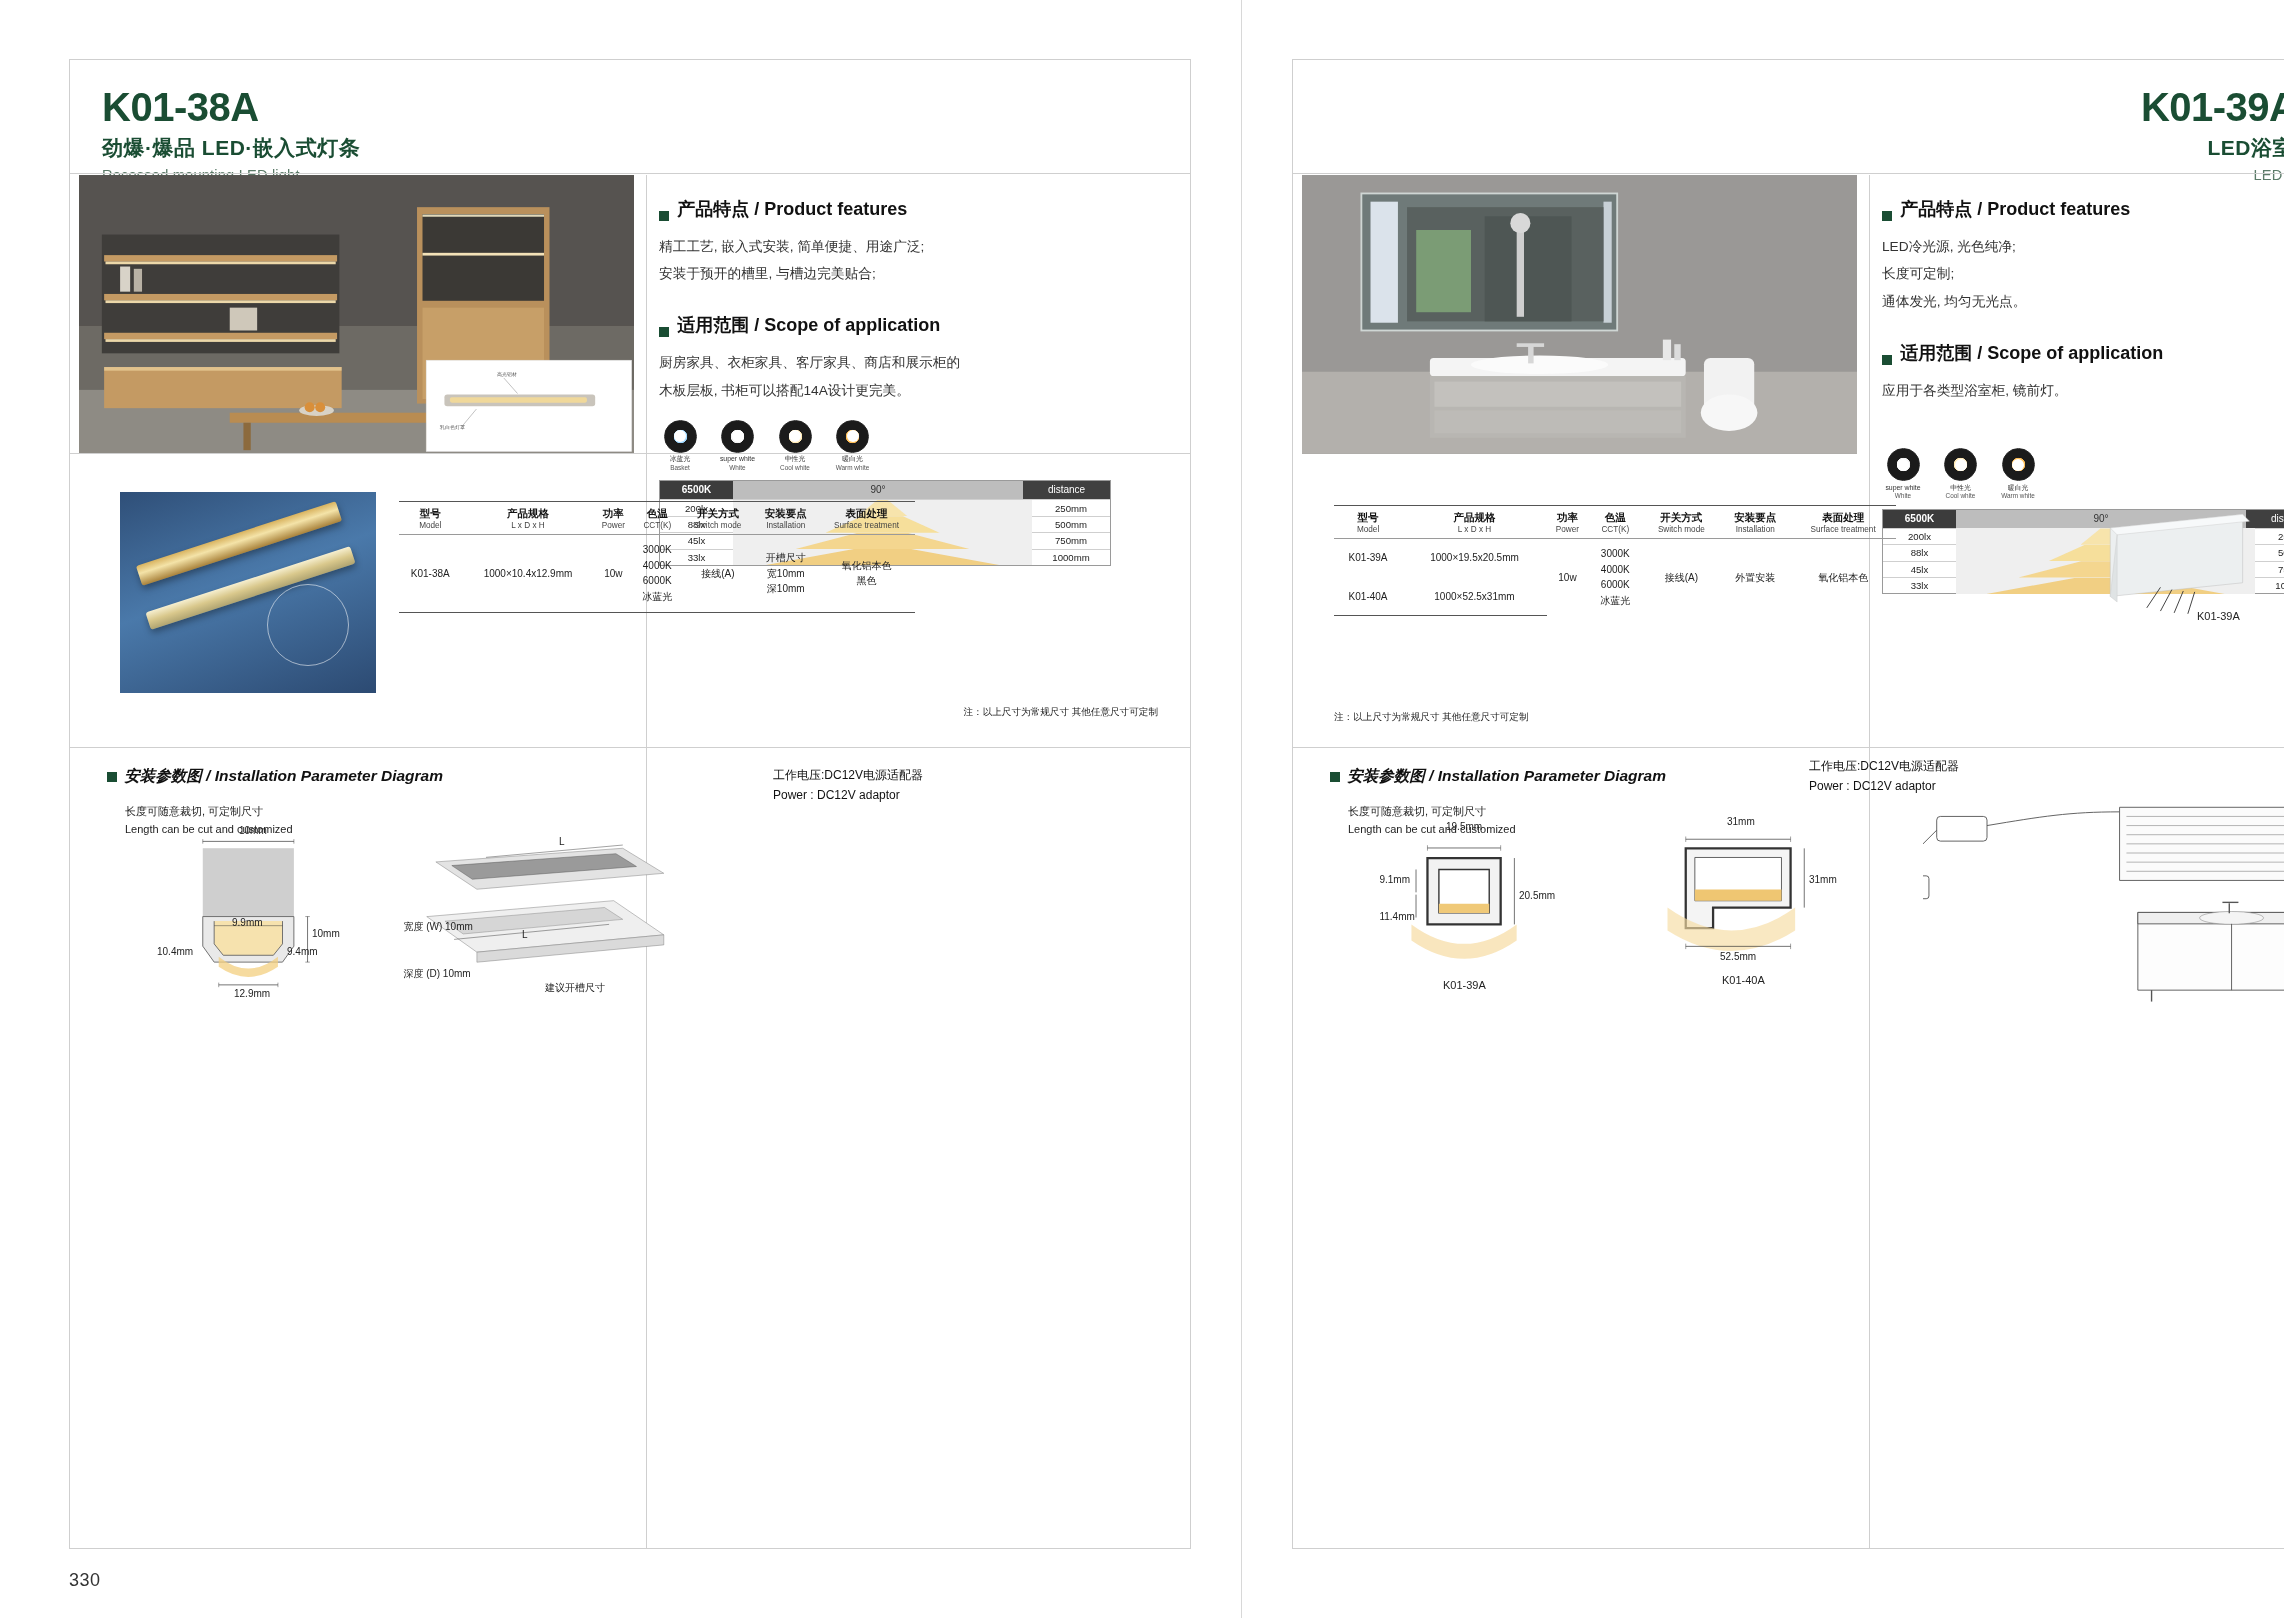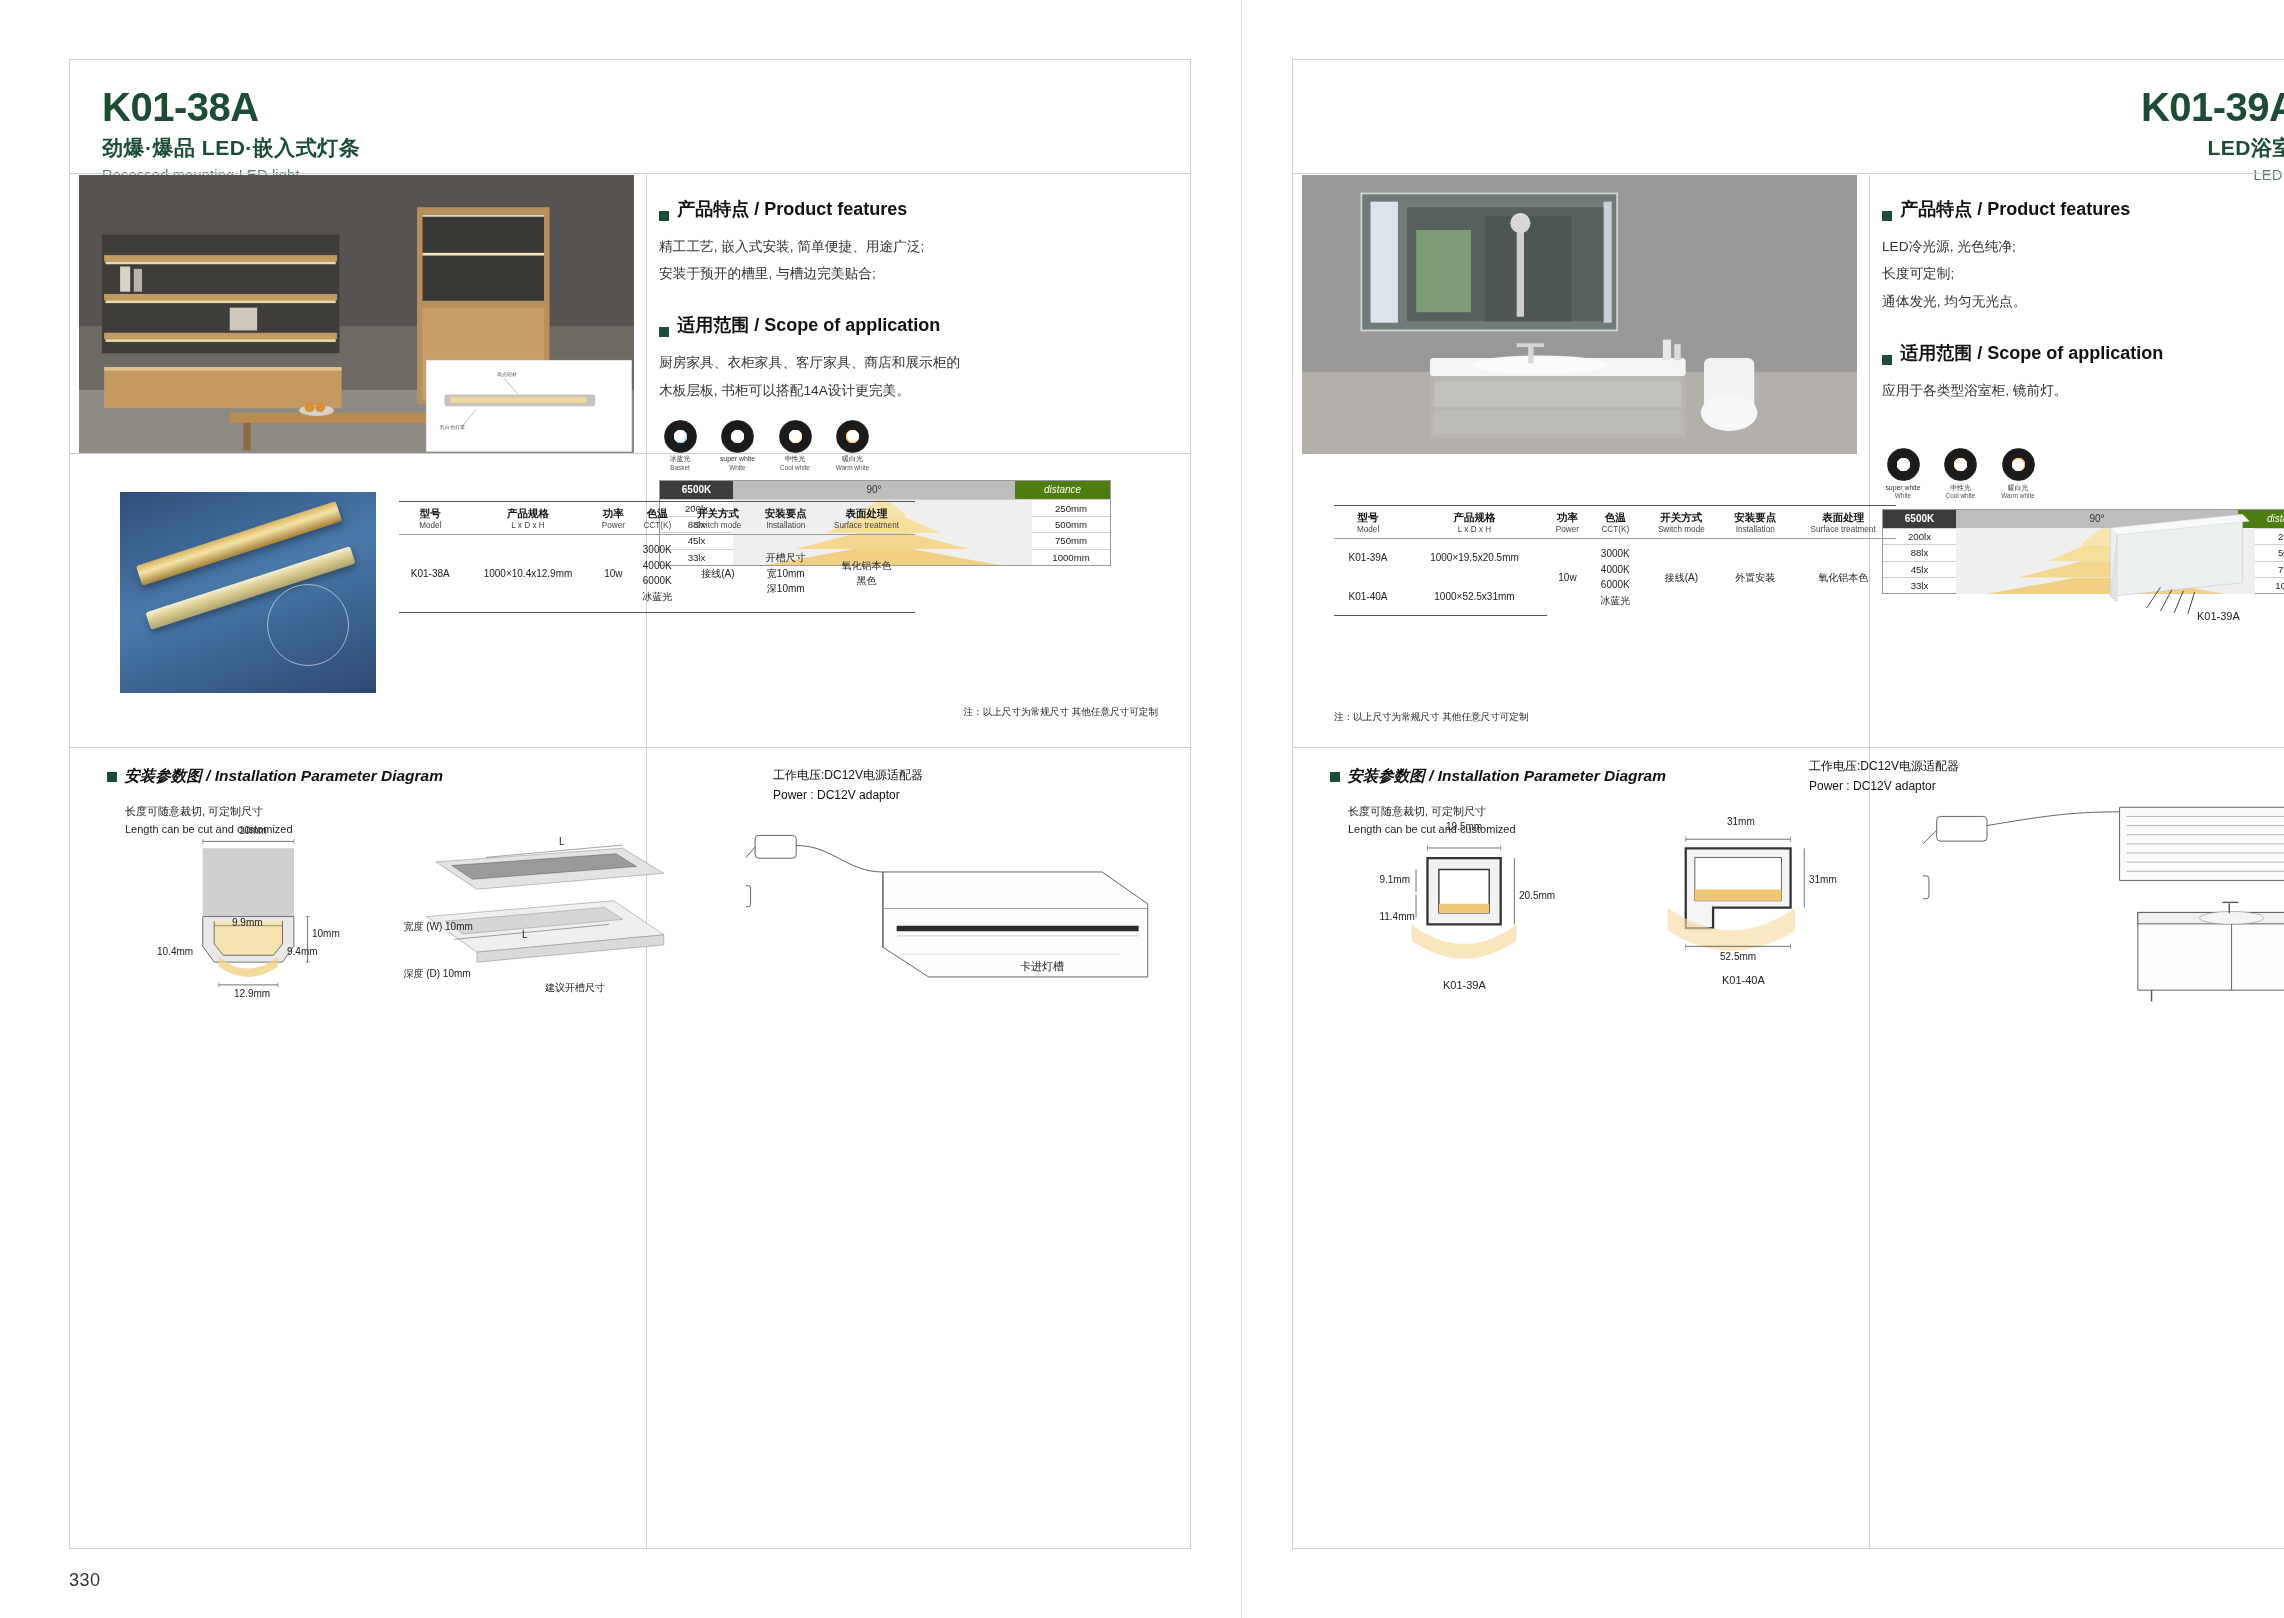--- a/index.html
+++ b/index.html
@@ -56,21 +56,21 @@
     content:""; position:absolute; left:50%; top:50%; width:12px; height:12px;
     transform:translate(-50%,-50%); border-radius:50%; background:#fff;
   }
   .cct .lbl-cn { font-size:6.9px; color:#333; line-height:1.2; }
   .cct .lbl-en { font-size:6.4px; color:#555; line-height:1.2; }
 
   .lux-table { width:452px; margin-top:5.5px; border:0.5px solid #9a9a9a; }
   .lux-head { display:flex; height:18px; background:#6f6f6f; color:#fff; font-size:10px; align-items:center;justify-content:flex-end; }
   .lux-head .k { width:73px; text-align:center; background:#3c3c3c; height:18px; line-height:18px; font-weight:bold;}
   .lux-head .mid { flex:1; text-align:center; background:#bdbdbd; color:#333; height:18px; line-height:18px; }
-  .lux-head .d { width:95px; text-align:center; background:#4d7c0f; height:18px; line-height:18px;font-style:italic; }
+  .lux-head .d { width:87px; text-align:center; background:#404040; height:18px; line-height:18px; }
   .lux-body { position:relative; }
   .lux-row { display:flex; height:16.4px; align-items:center; font-size:9.6px; border-top:0.5px solid #cfcfcf; }
   .lux-row .k { width:73px; text-align:center; color:#222; }
   .lux-row .mid { flex:1; height:16.4px; position:relative; overflow:hidden; background:#efefef; }
   .lux-row .d { width:78px; text-align:center; color:#222; }
   .beam { position:absolute; left:50%; transform:translateX(-50%); background:#f5d58a; opacity:.95; }
   .b1 { top:0; width:50px; height:16.4px; clip-path:polygon(40% 0,60% 0,100% 100%,0 100%); background:#f7e3a8;}
   .b2 { top:0; width:114px; height:16.4px; clip-path:polygon(32% 0,68% 0,100% 100%,0 100%); background:#f6dd96;}
   .b3 { top:0; width:174px; height:16.4px; clip-path:polygon(36% 0,64% 0,100% 100%,0 100%); background:#f3d489;}
   .b4 { top:0; width:238px; height:16.4px; clip-path:polygon(38% 0,62% 0,100% 100%,0 100%); background:#f0cc7c;}
@@ -349,35 +349,20 @@
             <line x1="170" y1="60" x2="470" y2="33" stroke="#333"></line>
             <line x1="100" y1="240" x2="440" y2="207" stroke="#333"></line>
           </svg>
           <span class="dim-lbl" style="left:151px; top:6.4px;">L</span>
           <span class="dim-lbl" style="left:114px; top:99px;">L</span>
           <span class="dim-lbl" style="left:-4.6px; top:78px;margin-top:12px;">宽度 (W) 10mm</span>
           <span class="dim-lbl" style="left:-4.6px; top:137px;">深度 (D) 10mm</span>
           <span class="dim-lbl" style="left:137px; top:151px;">建议开槽尺寸</span>
         </div>
 
-        <div style="position:absolute; left:676px; top:69px;">
-          <svg width="420" height="183" viewBox="0 0 920 400">
-            <rect x="20" y="40" width="90" height="50" rx="8" fill="#fff" stroke="#555" stroke-width="2"></rect>
-            <path d="M20 65 L-10 100 L-10 150" fill="none" stroke="#555" stroke-width="2"></path>
-            <rect x="-30" y="150" width="40" height="46" rx="5" fill="#fff" stroke="#555" stroke-width="2"></rect>
-            <path d="M110 62 C 190 62 220 120 300 120" fill="none" stroke="#555" stroke-width="2"></path>
-            <path d="M300 120 L780 120 L880 190 L880 350 L400 350 L300 285 Z" fill="#fdfdfd" stroke="#555" stroke-width="2"></path>
-            <path d="M300 120 L300 285" stroke="#555" stroke-width="2"></path>
-            <path d="M300 200 L880 200" stroke="#999" stroke-width="2"></path>
-            <path d="M330 238 L860 238 L860 250 L330 250 Z" fill="#2b2b2b"></path>
-            <path d="M330 260 L860 260" stroke="#c9c9c9" stroke-width="2"></path>
-            <path d="M340 300 L820 300" stroke="#ddd" stroke-width="2"></path>
-          </svg>
-          <span class="cap" style="left:274px; top:142px;">卡进灯槽</span>
-        </div>
       </div>
 
     </div>
     <div class="pagenum">330</div>
   </div>
 
   <div class="page right">
     <div class="page-frame">
 
       <div class="hdr right-align">

